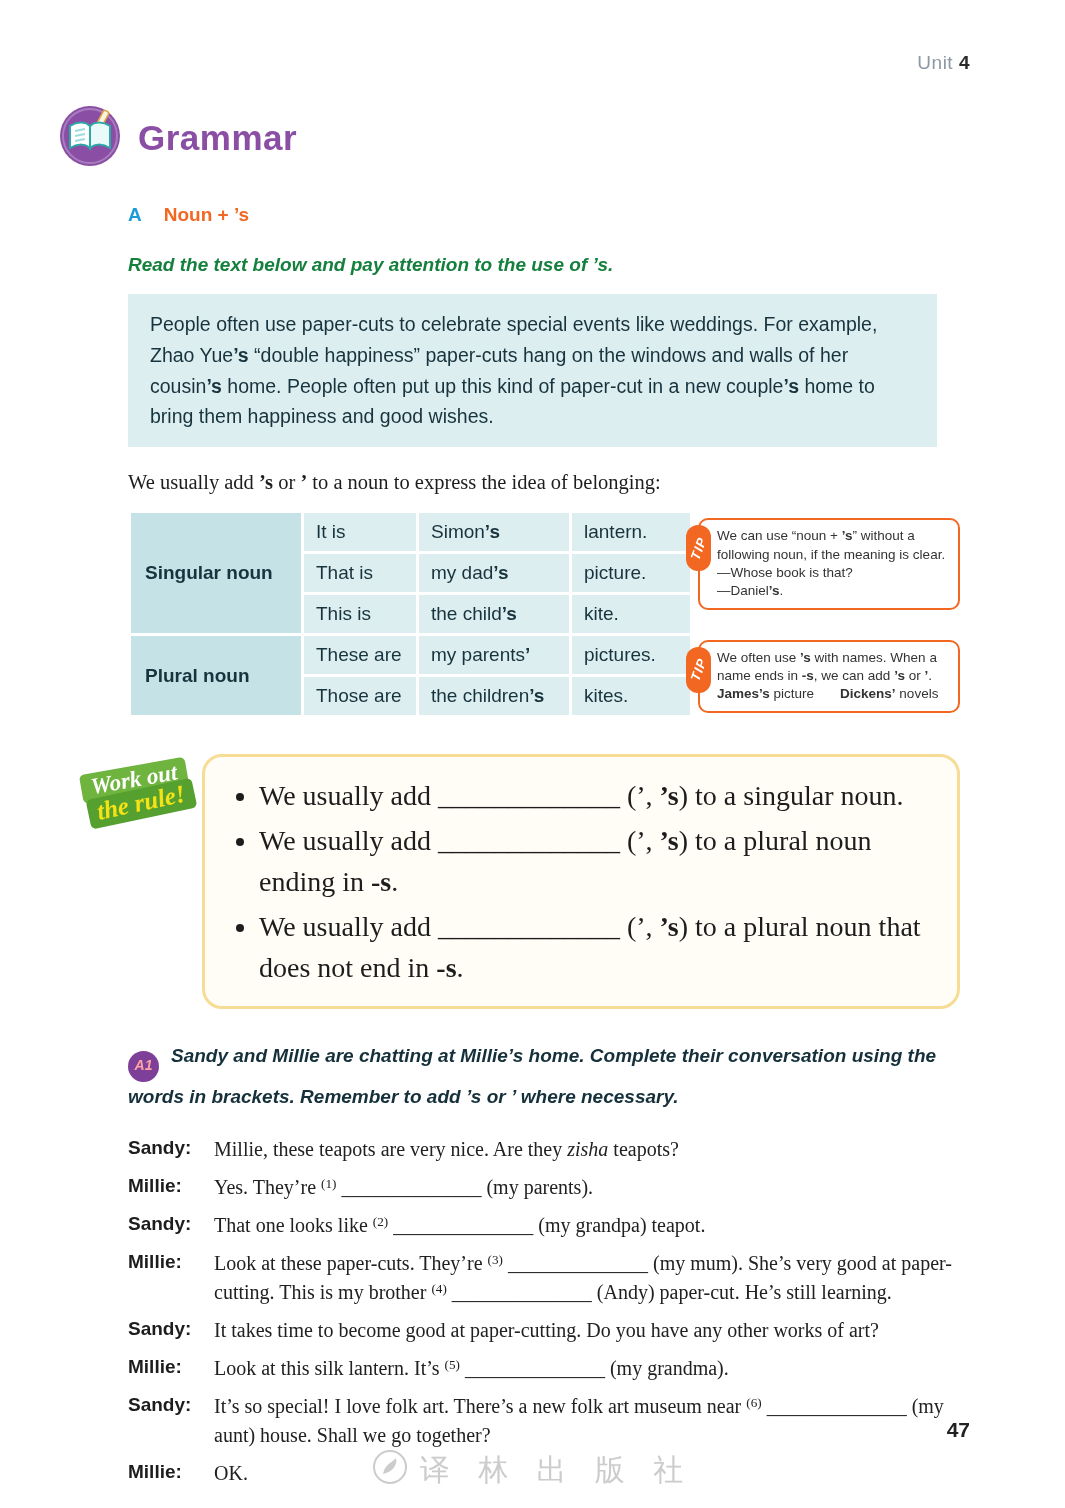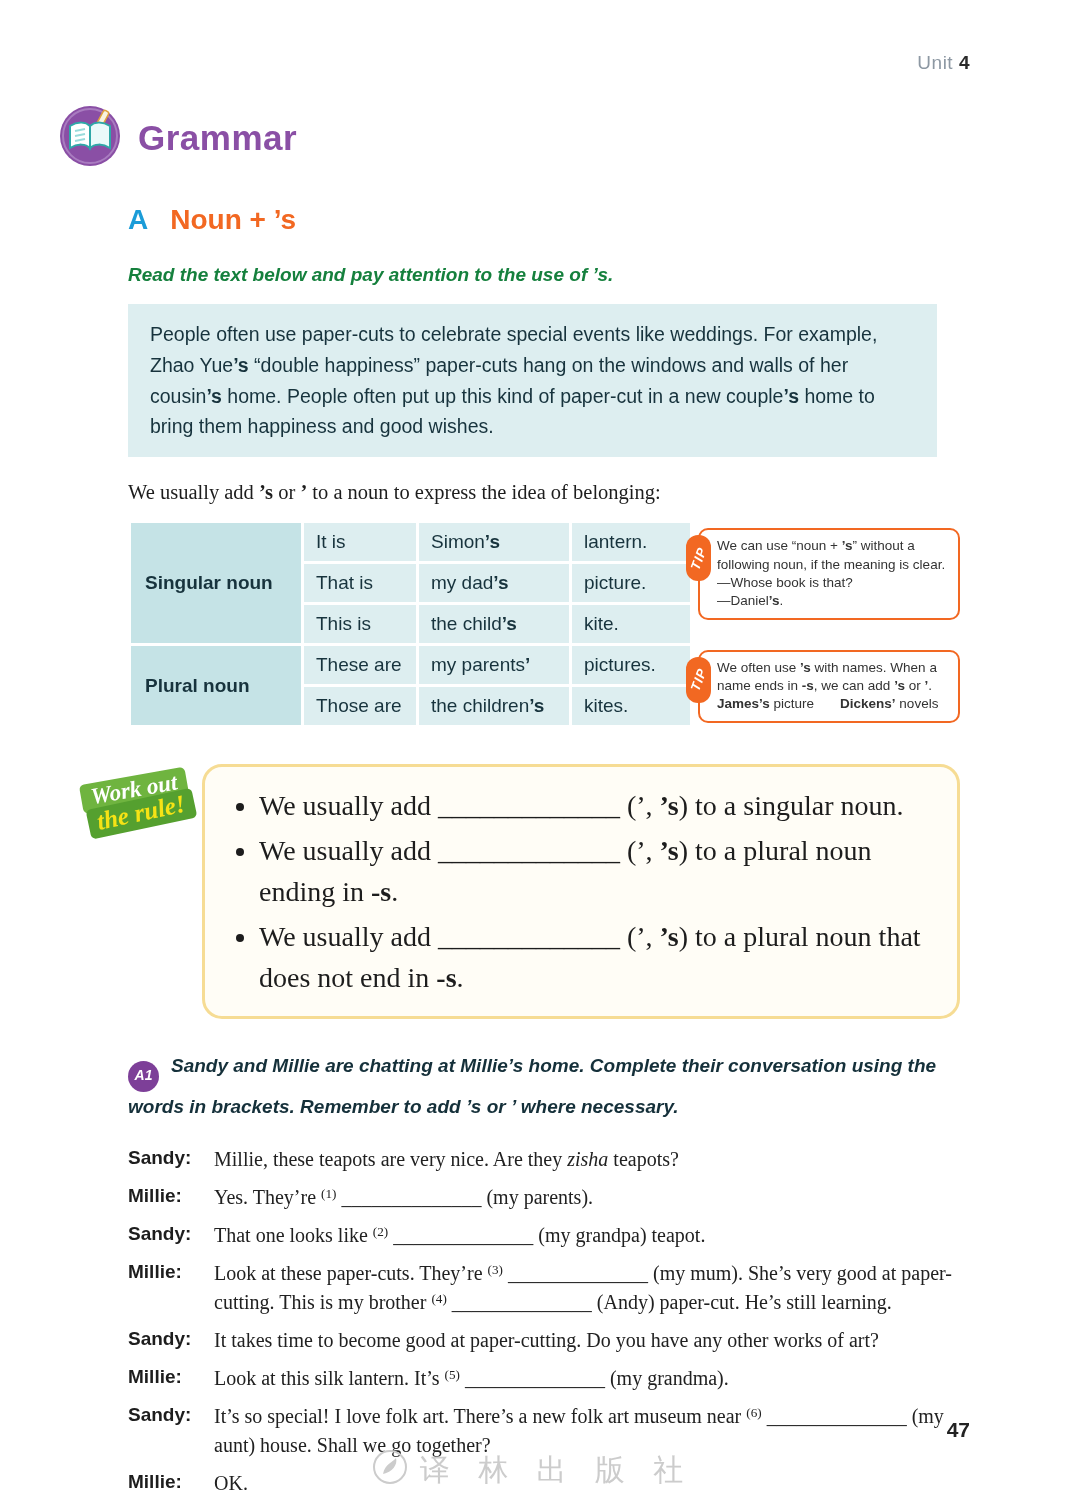--- a/index.html
+++ b/index.html
@@ -15,21 +15,21 @@
   .seg-sup { font-size:0.66em; vertical-align:6px; }
   .seg-gap { display:inline-block; width:26px; }
 
   
   .unit-header { padding:52px 95px 0 0; text-align:right; font-size:19px; color:#8d98a3; letter-spacing:0.5px; }
   .unit-header .unit-num { color:#2b2b2b; font-weight:bold; }
 
   .grammar-row { margin:30px 0 0 58px; display:flex; align-items:center; gap:16px; }
   .grammar-title { color:#8a4fa5; font-size:35px; font-weight:bold; letter-spacing:0.5px; }
 
-  .part-heading { margin:32px 0 0 128px; font-size:28px; font-weight:bold; }
+  .part-heading { margin:32px 0 0 128px; font-size:19px; font-weight:bold; }
   .part-letter { color:#1b9cd8; margin-right:22px; }
   .part-title { color:#f26822; }
 
   .intro-instruction { margin:28px 105px 0 128px; font-size:19px; font-weight:bold; font-style:italic; color:#15803d; }
 
   .reading-box { margin:18px 128px 0 128px; background:#ddeef0; padding:15px 22px; }
   .reading-box p { font-size:19.5px; line-height:1.58; color:#17333d; }
 
   .belonging-line { margin:24px 105px 0 128px; font-size:20.5px; color:#1d1d1d; }
 
@@ -52,21 +52,21 @@
   .workout-row { position:relative; margin:36px 105px 0 202px; }
   .rule-box { border:3px solid #f6dc94; border-radius:20px; background:#fffdf6; padding:15px 20px 15px 34px; }
   .rule-box ul { list-style:disc; padding-left:20px; }
   .rule-box li { font-size:28px; line-height:1.48; color:#1d1d1d; margin:3px 0; }
   .workout-badge { position:absolute; left:-120px; top:10px; transform:rotate(-7deg); width:135px; }
   .workout-badge .w1 { display:inline-block; background:#6fb43f; color:#ffffff; font-family:"Liberation Serif", serif; font-style:italic; font-weight:bold; font-size:23px; padding:1px 10px 2px; border-radius:5px; transform:rotate(-3deg); }
   .workout-badge .w2 { display:inline-block; background:#55a02f; color:#f6e315; font-family:"Liberation Serif", serif; font-style:italic; font-weight:bold; font-size:25px; padding:0 9px 2px; border-radius:5px; transform:rotate(-5deg) translateX(4px); margin-top:-5px; }
 
   
   .activity-instruction { margin:32px 100px 0 128px; font-size:19px; font-weight:bold; font-style:italic; color:#15303a; line-height:1.55; }
-  .activity-badge { display:inline-flex; width:31px; height:31px; border-radius:50%; background:#7d3f98; color:#ffffff; font-weight:bold; font-size:14px; align-items:center; justify-content:center; margin-right:12px; vertical-align:-8px; }
+  .activity-badge { display:inline-flex; width:31px; height:31px; border-radius:50%; background:#7d3f98; color:#fca5a5; font-weight:bold; font-size:14px; align-items:center; justify-content:center; margin-right:12px; vertical-align:-8px; }
 
   .dialogue { margin:24px 100px 0 128px; display:grid; grid-template-columns:86px 1fr; row-gap:9px; }
   .speaker { font-weight:bold; font-size:19px; color:#1d1d1d; padding-top:2px; }
   .speech { font-size:20px; line-height:1.45; color:#212121; }
 
   
   .page-number { position:absolute; right:95px; bottom:66px; font-size:21px; font-weight:bold; color:#222; }
   .watermark { position:absolute; left:0; right:0; bottom:16px; display:flex; align-items:center; justify-content:center; gap:12px; color:#cccccc; font-size:30px; letter-spacing:10px; }
 </style>
 </head>

